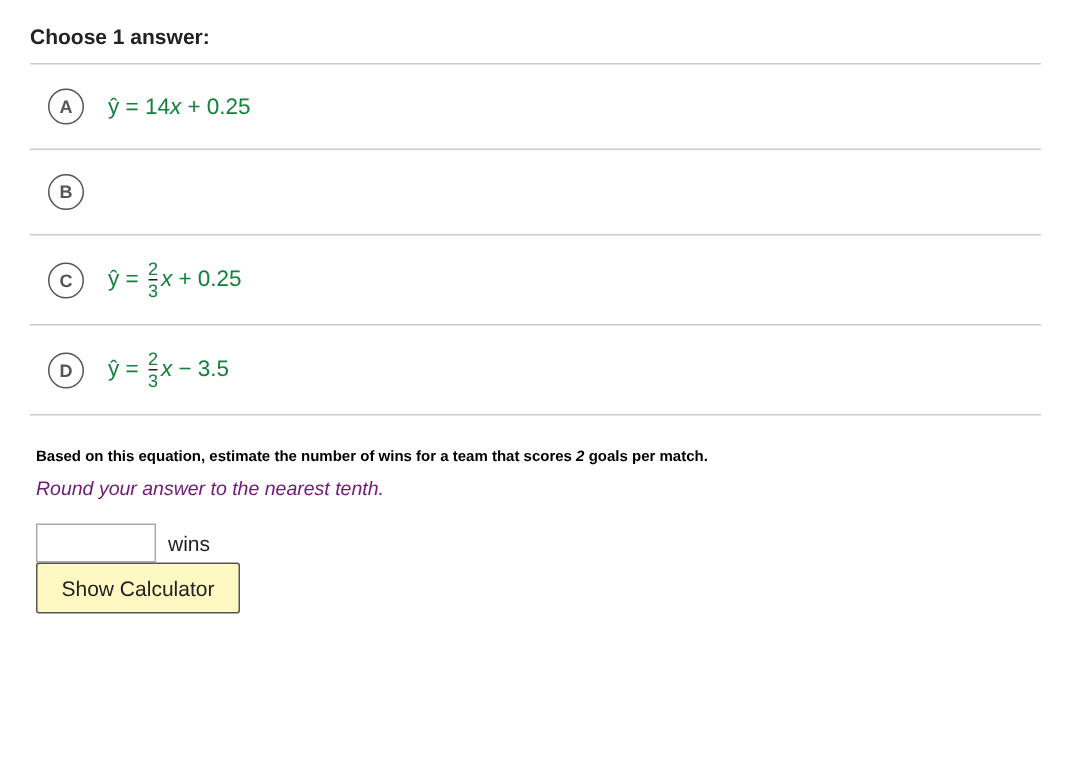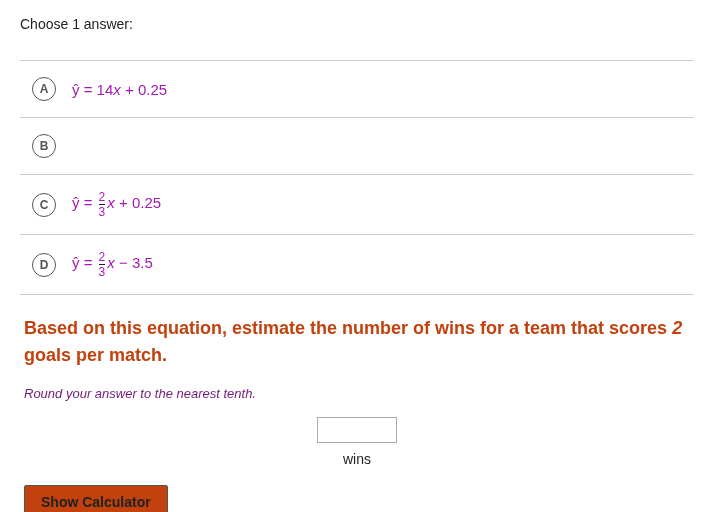--- a/index.html
+++ b/index.html
@@ -6,22 +6,22 @@
     body {
       font-family: Arial, sans-serif;
       background: #fff;
       color: #333;
       font-size: 15px;
       padding: 16px 20px;
     }
 
     .header-label {
       font-size: 14px;
-      font-weight: normal;
-      margin-bottom: 28px;
+      font-weight: bold;
+      margin-bottom: 10px;
       color: #222;
     }
 
     .divider {
       border: none;
       border-top: 1px solid #ccc;
       margin: 0;
     }
 
     .answer-option {
@@ -46,21 +46,21 @@
       justify-content: center;
       font-size: 12px;
       font-weight: bold;
       color: #555;
       margin-right: 16px;
       flex-shrink: 0;
     }
 
     .option-text {
       font-size: 15px;
-      color: #a21caf;
+      color: #15803d;
     }
 
     .fraction {
       display: inline-flex;
       flex-direction: column;
       align-items: center;
       vertical-align: middle;
       margin: 0 2px;
       line-height: 1.1;
     }
@@ -77,65 +77,63 @@
       padding-top: 1px;
       line-height: 1;
     }
 
     .question-section {
       margin-top: 20px;
       padding: 0 4px;
     }
 
     .question-text {
-      font-size: 18px;
-      color: #c2410c;
-      margin-bottom: 17px;
+      font-size: 10px;
+      color: #000000;
+      margin-bottom: 6px;
       line-height: 1.5;
     }
 
     .question-text .bold {
       font-weight: bold;
     }
 
     .question-subtext {
       font-size: 13px;
       font-style: italic;
       color: #701a75;
       margin-bottom: 16px;
     }
 
     .wins-row {
       display: flex;
       align-items: center;
       gap: 8px;
-      margin-bottom: 18px;
-      flex-direction: column;
     }
 
     .wins-input {
       width: 80px;
       height: 26px;
       border: 1px solid #aaa;
       padding: 2px 6px;
       font-size: 14px;
       outline: none;
     }
 
     .wins-label {
       font-size: 14px;
       color: #222;
     }
 
     .show-calculator-btn {
       padding: 8px 16px;
       border: 1.5px solid #555;
-      background: #c2410c;
+      background: #fef9c3;
       font-size: 14px;
-      font-weight: bold;
+      font-weight: normal;
       color: #222;
       cursor: pointer;
       border-radius: 2px;
     }
   </style>
 </head>
 <body>
 
 <div class="header-label">Choose 1 answer:</div>
 

